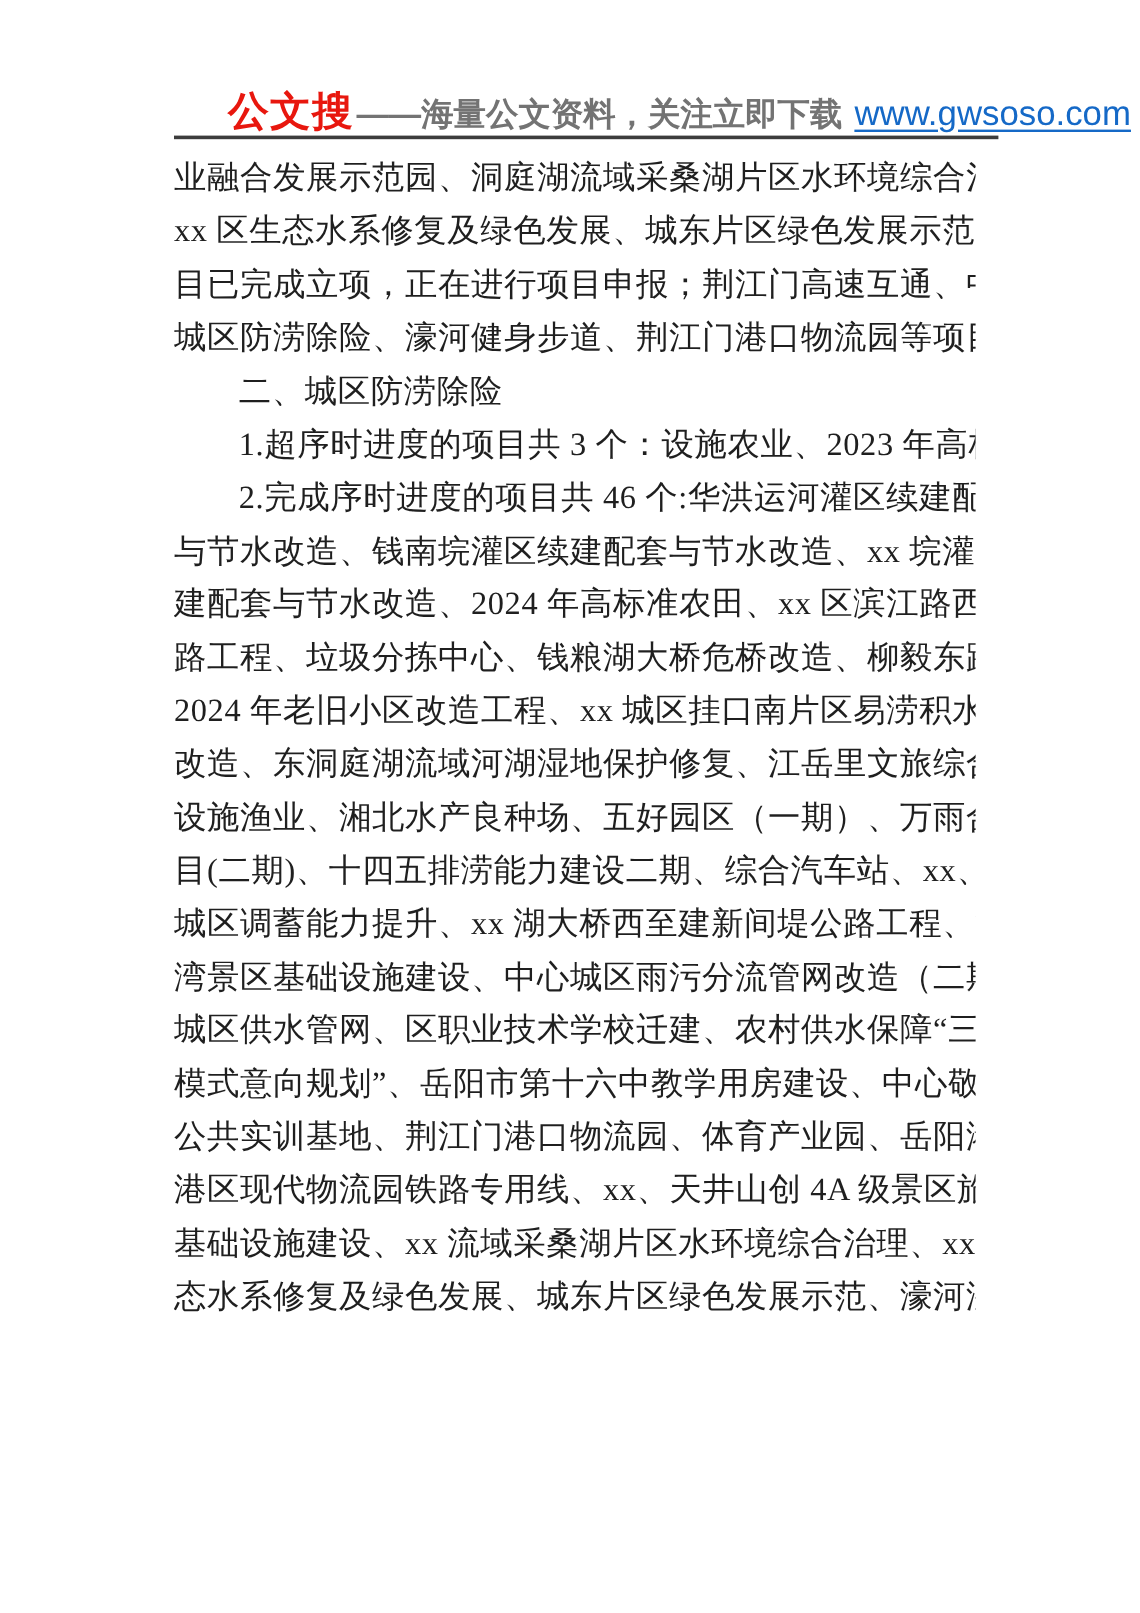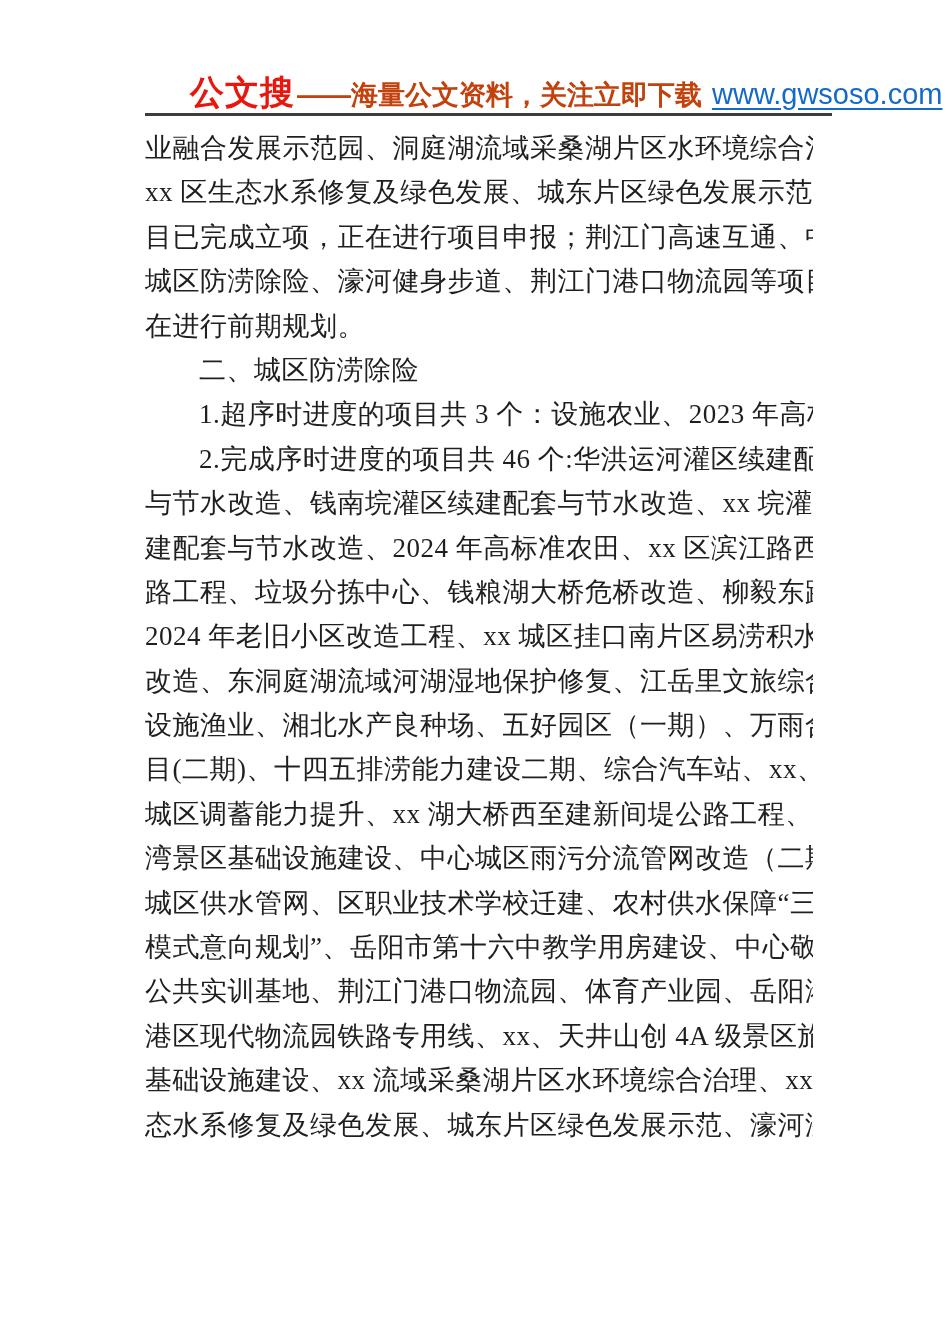--- a/index.html
+++ b/index.html
@@ -28,21 +28,21 @@
     white-space:nowrap;
     font-family:"Liberation Sans","DejaVu Sans",sans-serif;
   }
   .logo{
     color:var(--logo-red);
     font-size:34px;
     font-weight:bold;
     letter-spacing:1px;
   }
   .tagline{
-    color:#c2410c;
+    color:#737373;
     font-size:27px;
     font-weight:bold;
     margin-left:2px;
   }
   .url{
     color:var(--link-blue);
     font-size:29px;
     margin-left:10px;
     text-decoration:underline;
     text-decoration-color:var(--link-blue);
@@ -85,21 +85,20 @@
   </div>
 
   <div class="rule"></div>
 
   <div class="doc-body">
 
   <div class="line">业融合发展示范园、洞庭湖流域采桑湖片区水环境综合治理、</div>
       <div class="line">xx 区生态水系修复及绿色发展、城东片区绿色发展示范等项</div>
       <div class="line">目已完成立项，正在进行项目申报；荆江门高速互通、中心</div>
       <div class="line">城区防涝除险、濠河健身步道、荆江门港口物流园等项目正</div>
-      <div class="line">在进行前期规划。</div>
       <div class="line ind">二、城区防涝除险</div>
       <div class="line ind">1.超序时进度的项目共 3 个：设施农业、2023 年高标准</div>
       <div class="line ind">2.完成序时进度的项目共 46 个:华洪运河灌区续建配套</div>
       <div class="line">与节水改造、钱南垸灌区续建配套与节水改造、xx 垸灌区续</div>
       <div class="line">建配套与节水改造、2024 年高标准农田、xx 区滨江路西延公</div>
       <div class="line">路工程、垃圾分拣中心、钱粮湖大桥危桥改造、柳毅东路、</div>
       <div class="line">2024 年老旧小区改造工程、xx 城区挂口南片区易涝积水点</div>
       <div class="line">改造、东洞庭湖流域河湖湿地保护修复、江岳里文旅综合体、</div>
       <div class="line">设施渔业、湘北水产良种场、五好园区（一期）、万雨合业项</div>
       <div class="line">目(二期)、十四五排涝能力建设二期、综合汽车站、xx、xx</div>

